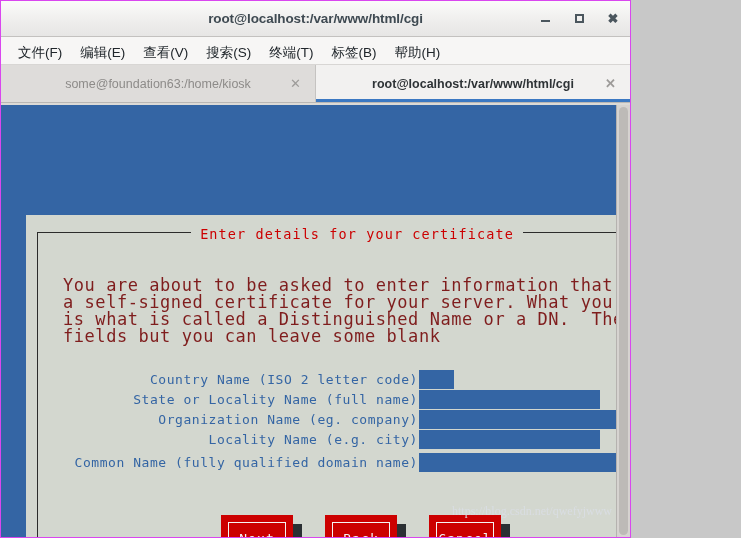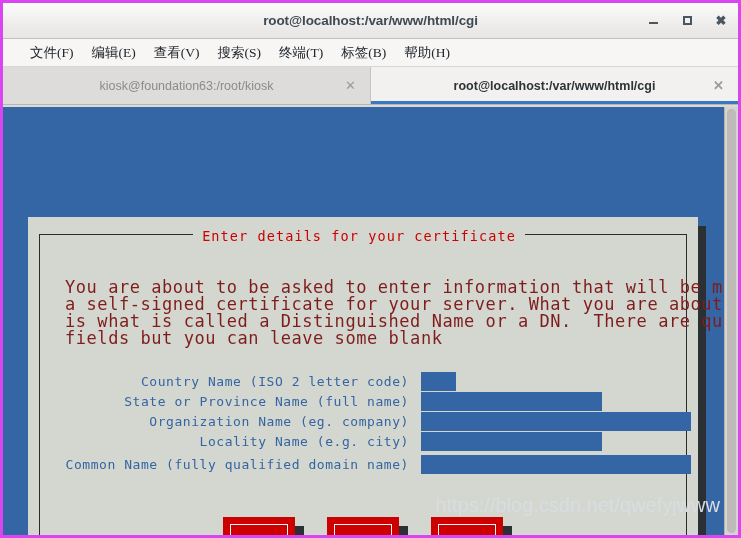--- a/index.html
+++ b/index.html
@@ -19,24 +19,24 @@
     width: 741px;
     height: 538px;
     background: #c8c8c8;
     box-sizing: border-box;
   }
 
   
   .window {
     position: absolute;
     left: 0; top: 0;
-    width: 741px;
+    width: 631px;
     height: 538px;
     box-sizing: border-box;
-    border: 3px solid #d946ef;
+    border: 1px solid #d946ef;
     background: #f2f1f0;
     display: flex;
     flex-direction: column;
   }
 
   .titlebar {
     position: relative;
     height: 35px;
     flex: 0 0 35px;
     background: linear-gradient(to bottom, #fbfbfa 0%, #eeedec 60%, #e7e6e5 100%);
@@ -84,24 +84,23 @@
     font-size: 13px; font-weight: bold; color: #4b565e; line-height: 9px;
   }
 
   
   .menubar {
     height: 28px;
     flex: 0 0 28px;
     background: #f7f6f5;
     border-bottom: 1px solid #d8d6d4;
     display: flex;
-    align-items: center;
-    padding-left: 18px;
-    box-sizing: border-box;
-    font-family: Liberation Serif, serif;
+    align-items: flex-end;
+    padding-left: 8px;
+    box-sizing: border-box;
   }
   .menu-item {
     font-size: 13.5px;
     color: #20262b;
     padding: 2px 9px;
     cursor: default;
     white-space: nowrap;
   }
 
   
@@ -258,21 +257,21 @@
     height: 19px;
     margin-bottom: 1px;
   }
   .form-row.gap-above { margin-top: 4px; }
   .frm-label {
     width: 393px;
     text-align: right;
     color: #3465a4;
     letter-spacing: 0.55px;
     white-space: pre;
-    padding-right: 12px;
+    padding-right: 1px;
     box-sizing: border-box;
   }
   .frm-input {
     background: #3465a4;
     color: #e6ebf2;
     letter-spacing: 0.55px;
     white-space: pre;
     height: 19px;
     line-height: 19px;
     overflow: hidden;
@@ -329,23 +328,23 @@
     letter-spacing: 1.1px;
     z-index: 3;
     font-family: "DejaVu Sans Mono", "Liberation Mono", monospace;
     white-space: nowrap;
   }
 
   .watermark {
     position: absolute;
     right: 18px;
     bottom: 18px;
-    font-size: 20px;
+    font-size: 12px;
     color: #d9dde2;
-    font-family: Liberation Sans, sans-serif;
+    font-family: Liberation Serif, serif;
     z-index: 60;
     white-space: nowrap;
     pointer-events: none;
     text-align: center;
   }
 </style>
 </head>
 <body>
 
 <div id="app">
@@ -371,21 +370,21 @@
       <div class="menu-item">编辑(E)</div>
       <div class="menu-item">查看(V)</div>
       <div class="menu-item">搜索(S)</div>
       <div class="menu-item">终端(T)</div>
       <div class="menu-item">标签(B)</div>
       <div class="menu-item">帮助(H)</div>
     </div>
 
     <div class="tabbar">
       <div class="tab inactive">
-        <span class="tab-label">kiosk@foundation63:/root/kiosk</span>
+        <span class="tab-label">some@foundation63:/home/kiosk</span>
         <span class="tab-close">✕</span>
       </div>
       <div class="tab active">
         <span class="tab-label">root@localhost:/var/www/html/cgi</span>
         <span class="tab-close">✕</span>
       </div>
     </div>
 
     <div class="terminal">
 
@@ -405,21 +404,21 @@
         <div class="form">
 
           <div class="form-row">
             <div class="frm-label">Country Name (ISO 2 letter code)</div>
             <div class="frm-input" style="width:35px;">
               
             </div>
           </div>
 
           <div class="form-row">
-            <div class="frm-label">State or Province Name (full name)</div>
+            <div class="frm-label">State or Locality Name (full name)</div>
             <div class="frm-input" style="width:181px;">
               
             </div>
           </div>
 
           <div class="form-row">
             <div class="frm-label">Organization Name (eg. company)</div>
             <div class="frm-input" style="width:270px;">
               
             </div>

